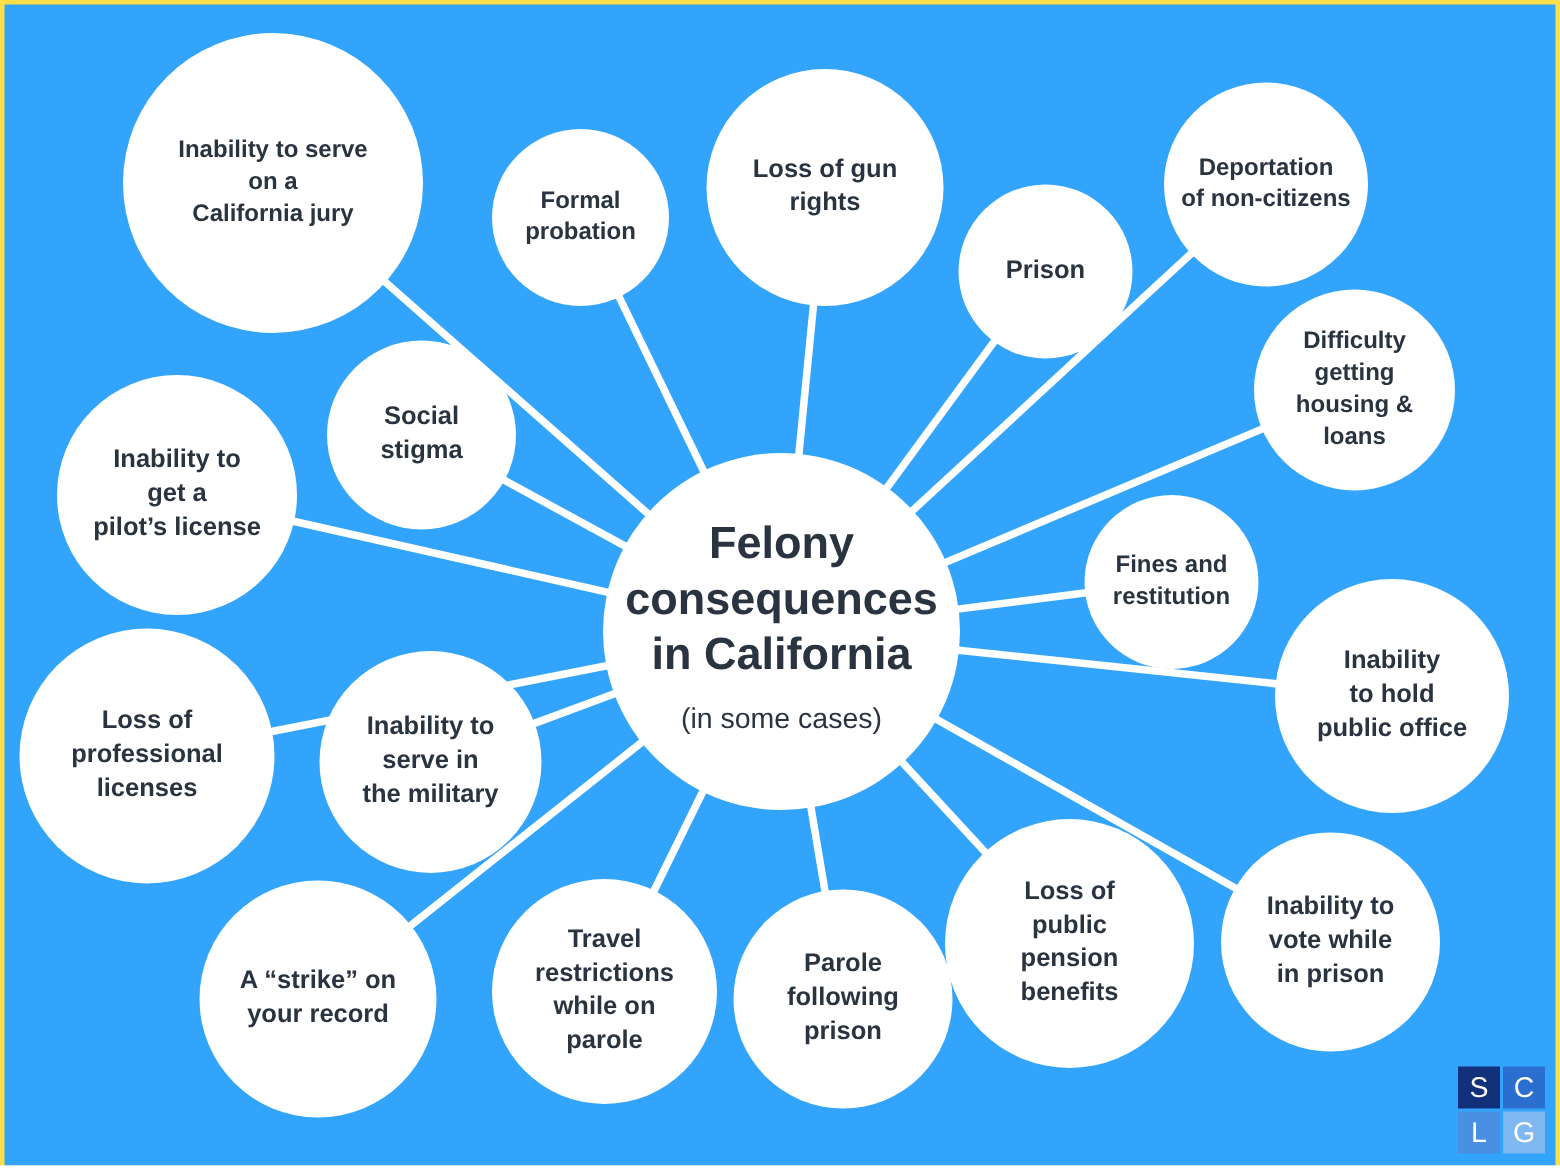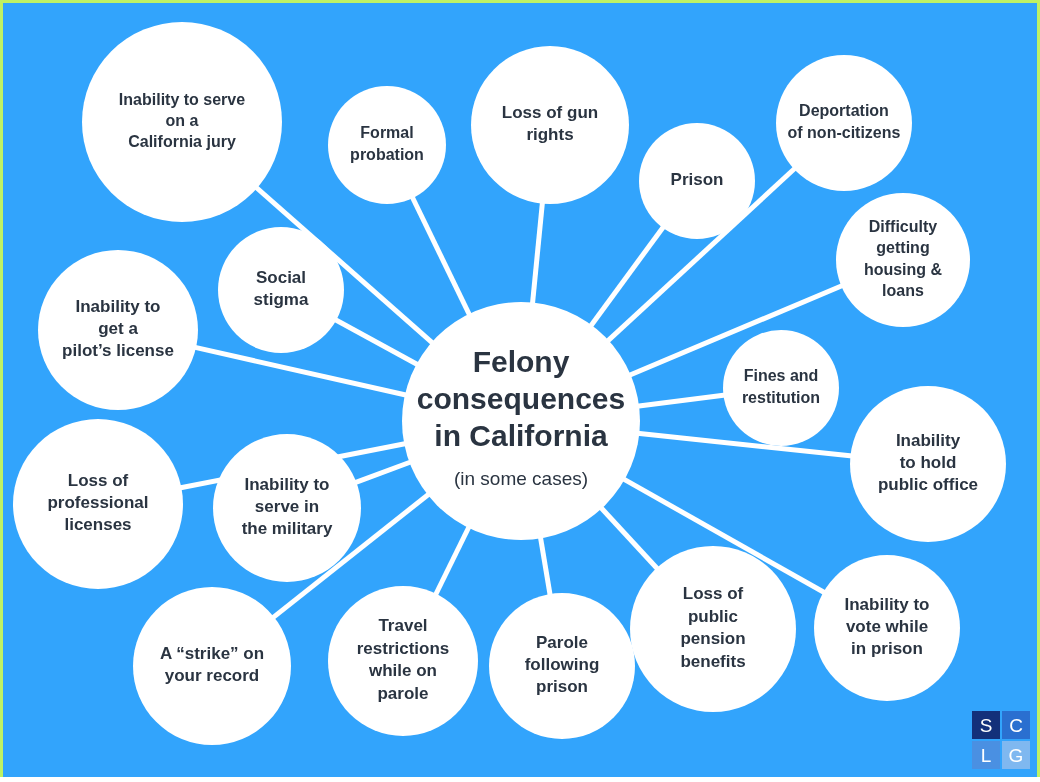--- a/index.html
+++ b/index.html
@@ -4,21 +4,21 @@
 <style>
   html, body {
     margin: 0;
     padding: 0;
     background: #ffffff;
   }
   #canvas {
     position: relative;
     width: 1040px;
     height: 777px;
-    background: #bef264;
+    background: #fde047;
     overflow: hidden;
     font-family: "Liberation Sans", sans-serif;
   }
   #board {
     position: absolute;
     left: 3px;
     top: 3px;
     width: 1034px;
     height: 776px;
     background: #32a4fc;

